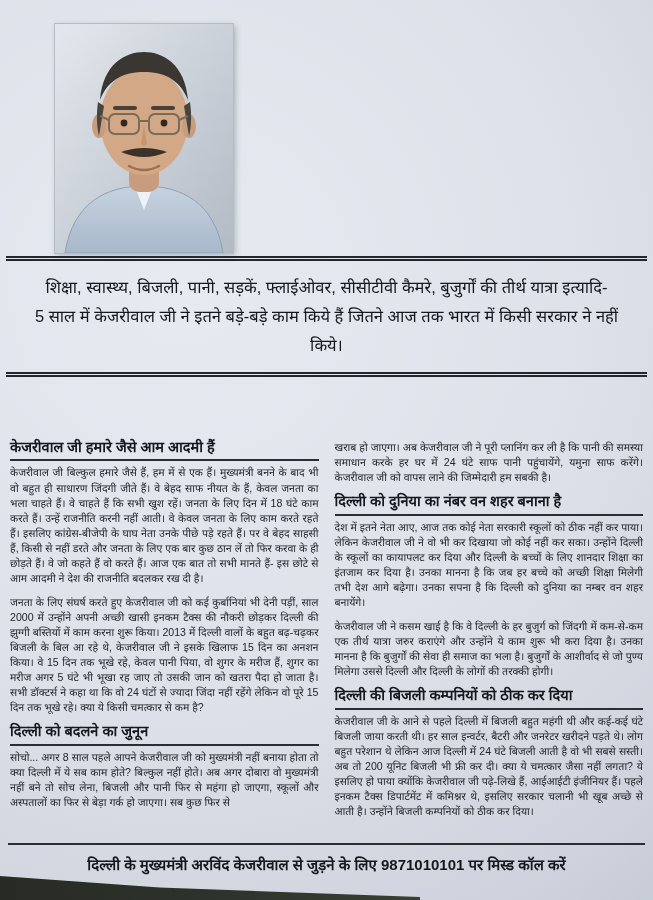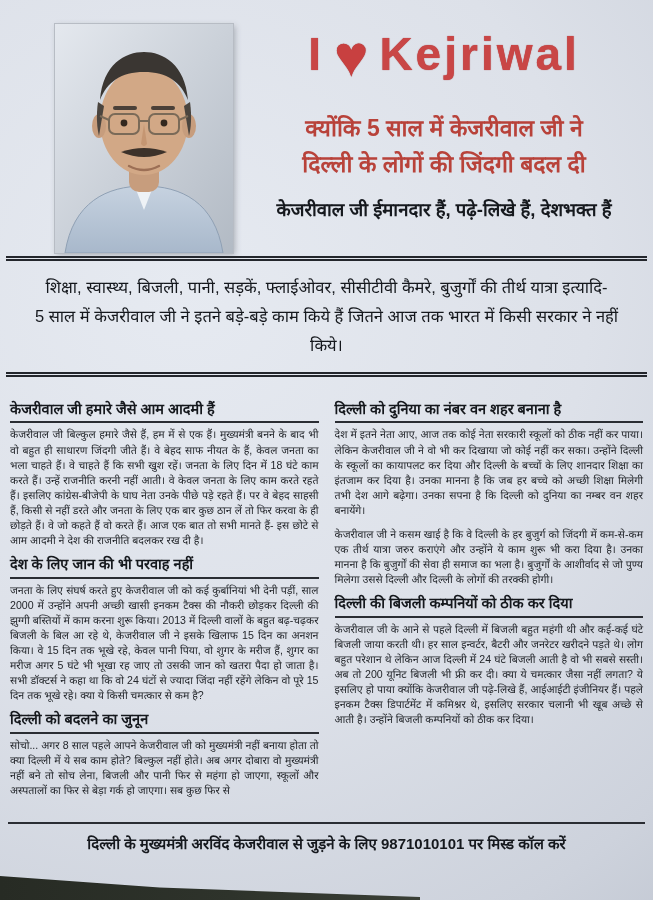--- a/index.html
+++ b/index.html
@@ -64,20 +64,21 @@
     font-weight:normal;
     font-size:16.5px;
     line-height:1.75;
     color:#15181d;
   }
   
   .columns{
     display:flex;
     gap:16px;
     padding:16px 10px 0 10px;
+    margin-top:38px;
   }
   .col{flex:1 1 0;min-width:0;}
   .sec-head{
     margin:7px 0 4px 0;
     font-size:14.5px;
     font-weight:bold;
     color:#15181d;
     border-bottom:2px solid #2a2d33;
     padding-bottom:3px;
     line-height:1.3;
@@ -155,54 +156,44 @@
         <circle cx="109" cy="99" r="3.4" fill="#33281f"></circle>
 
         <path d="M89 100 L86 120 Q89 124 92 120 Z" fill="#c59672"></path>
 
         <path d="M66 128 Q89 120 112 128 Q89 138 66 128 Z" fill="#3d322a"></path>
 
         <path d="M74 142 Q89 150 104 142" fill="none" stroke="#9c6f55" stroke-width="2.4" stroke-linecap="round"></path>
       </svg>
     </div>
 
-    <div class="head-text">
-      <div class="title">
-        <span>I</span><span class="heart">♥</span><span>Kejriwal</span>
-      </div>
-      <div class="red-sub">
-        <div>क्योंकि 5 साल में केजरीवाल जी ने</div>
-        <div>दिल्ली के लोगों की जिंदगी बदल दी</div>
-      </div>
-      <div class="black-sub">केजरीवाल जी ईमानदार हैं, पढ़े-लिखे हैं, देशभक्त हैं</div>
-    </div>
   </div>
 
   <div class="highlight-box">
     <div>शिक्षा, स्वास्थ्य, बिजली, पानी, सड़कें, फ्लाईओवर, सीसीटीवी कैमरे, बुजुर्गों की तीर्थ यात्रा इत्यादि-</div>
     <div>5 साल में केजरीवाल जी ने इतने बड़े-बड़े काम किये हैं जितने आज तक भारत में किसी सरकार ने नहीं किये।</div>
   </div>
 
   <div class="columns">
     <div class="col">
       <section>
         <h3 class="sec-head">केजरीवाल जी हमारे जैसे आम आदमी हैं</h3>
         <p class="para">केजरीवाल जी बिल्कुल हमारे जैसे हैं, हम में से एक हैं। मुख्यमंत्री बनने के बाद भी वो बहुत ही साधारण जिंदगी जीते हैं। वे बेहद साफ नीयत के हैं, केवल जनता का भला चाहते हैं। वे चाहते हैं कि सभी खुश रहें। जनता के लिए दिन में 18 घंटे काम करते हैं। उन्हें राजनीति करनी नहीं आती। वे केवल जनता के लिए काम करते रहते हैं। इसलिए कांग्रेस-बीजेपी के घाघ नेता उनके पीछे पड़े रहते हैं। पर वे बेहद साहसी हैं, किसी से नहीं डरते और जनता के लिए एक बार कुछ ठान लें तो फिर करवा के ही छोड़ते हैं। वे जो कहते हैं वो करते हैं। आज एक बात तो सभी मानते हैं- इस छोटे से आम आदमी ने देश की राजनीति बदलकर रख दी है।</p>
       </section>
       <section>
-        <h3 class="sec-head">देश के लिए जान की भी परवाह नहीं</h3>
         <p class="para">जनता के लिए संघर्ष करते हुए केजरीवाल जी को कई कुर्बानियां भी देनी पड़ीं, साल 2000 में उन्होंने अपनी अच्छी खासी इनकम टैक्स की नौकरी छोड़कर दिल्ली की झुग्गी बस्तियों में काम करना शुरू किया। 2013 में दिल्ली वालों के बहुत बढ़-चढ़कर बिजली के बिल आ रहे थे, केजरीवाल जी ने इसके खिलाफ 15 दिन का अनशन किया। वे 15 दिन तक भूखे रहे, केवल पानी पिया, वो शुगर के मरीज हैं, शुगर का मरीज अगर 5 घंटे भी भूखा रह जाए तो उसकी जान को खतरा पैदा हो जाता है। सभी डॉक्टर्स ने कहा था कि वो 24 घंटों से ज्यादा जिंदा नहीं रहेंगे लेकिन वो पूरे 15 दिन तक भूखे रहे। क्या ये किसी चमत्कार से कम है?</p>
       </section>
       <section>
         <h3 class="sec-head">दिल्ली को बदलने का जुनून</h3>
         <p class="para">सोचो... अगर 8 साल पहले आपने केजरीवाल जी को मुख्यमंत्री नहीं बनाया होता तो क्या दिल्ली में ये सब काम होते? बिल्कुल नहीं होते। अब अगर दोबारा वो मुख्यमंत्री नहीं बने तो सोच लेना, बिजली और पानी फिर से महंगा हो जाएगा, स्कूलों और अस्पतालों का फिर से बेड़ा गर्क हो जाएगा। सब कुछ फिर से</p>
       </section>
     </div>
 
     <div class="col">
+      <p class="para">खराब हो जाएगा। अब केजरीवाल जी ने पूरी प्लानिंग कर ली है कि पानी की समस्या समाधान करके हर घर में 24 घंटे साफ पानी पहुंचायेंगे, यमुना साफ करेंगे। केजरीवाल जी को वापस लाने की जिम्मेदारी हम सबकी है।</p>
       <section>
         <h3 class="sec-head">दिल्ली को दुनिया का नंबर वन शहर बनाना है</h3>
         <p class="para">देश में इतने नेता आए, आज तक कोई नेता सरकारी स्कूलों को ठीक नहीं कर पाया। लेकिन केजरीवाल जी ने वो भी कर दिखाया जो कोई नहीं कर सका। उन्होंने दिल्ली के स्कूलों का कायापलट कर दिया और दिल्ली के बच्चों के लिए शानदार शिक्षा का इंतजाम कर दिया है। उनका मानना है कि जब हर बच्चे को अच्छी शिक्षा मिलेगी तभी देश आगे बढ़ेगा। उनका सपना है कि दिल्ली को दुनिया का नम्बर वन शहर बनायेंगे।</p>
       </section>
       <section>
         <p class="para">केजरीवाल जी ने कसम खाई है कि वे दिल्ली के हर बुजुर्ग को जिंदगी में कम-से-कम एक तीर्थ यात्रा जरुर कराएंगे और उन्होंने ये काम शुरू भी करा दिया है। उनका मानना है कि बुजुर्गों की सेवा ही समाज का भला है। बुजुर्गों के आशीर्वाद से जो पुण्य मिलेगा उससे दिल्ली और दिल्ली के लोगों की तरक्की होगी।</p>
       </section>
       <section>
         <h3 class="sec-head">दिल्ली की बिजली कम्पनियों को ठीक कर दिया</h3>
         <p class="para">केजरीवाल जी के आने से पहले दिल्ली में बिजली बहुत महंगी थी और कई-कई घंटे बिजली जाया करती थी। हर साल इन्वर्टर, बैटरी और जनरेटर खरीदने पड़ते थे। लोग बहुत परेशान थे लेकिन आज दिल्ली में 24 घंटे बिजली आती है वो भी सबसे सस्ती। अब तो 200 यूनिट बिजली भी फ्री कर दी। क्या ये चमत्कार जैसा नहीं लगता? ये इसलिए हो पाया क्योंकि केजरीवाल जी पढ़े-लिखे हैं, आईआईटी इंजीनियर हैं। पहले इनकम टैक्स डिपार्टमेंट में कमिश्नर थे, इसलिए सरकार चलानी भी खूब अच्छे से आती है। उन्होंने बिजली कम्पनियों को ठीक कर दिया।</p>

